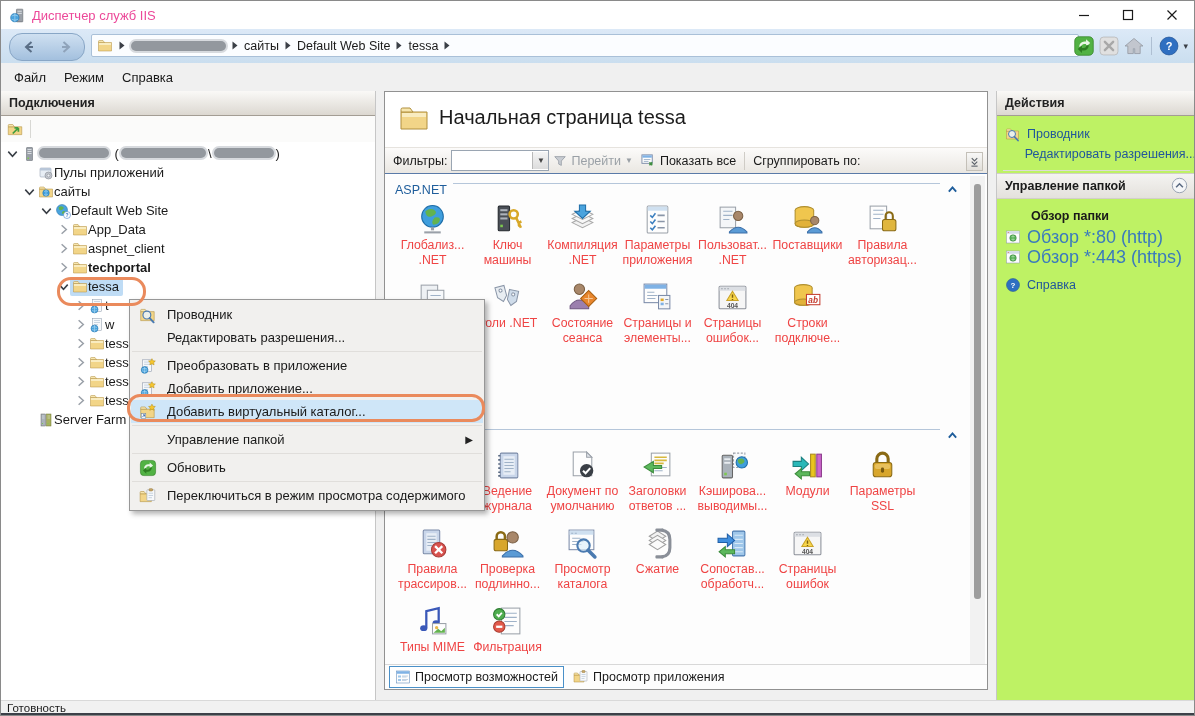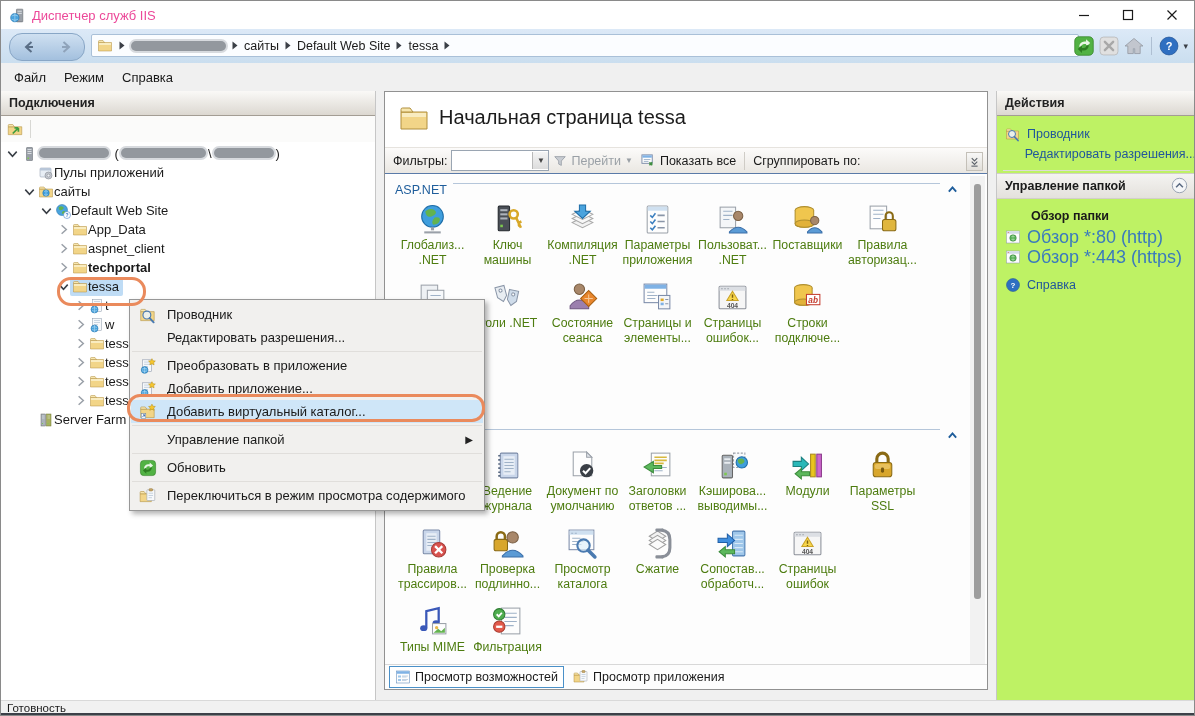--- a/index.html
+++ b/index.html
@@ -58,21 +58,21 @@
   .fsep{width:1px;height:18px;background:#cfccc6;margin:0 4px}
   .pinbtn{position:absolute;right:4px;top:4px;width:15px;height:17px;display:flex;align-items:center;justify-content:center;background:linear-gradient(#f8f8f7,#e2dfda);border:1px solid #c4c0b8}
   .features{position:absolute;left:0;top:83px;right:0;bottom:24px;background:#fdfdfd;padding:8px 0 0 10px;box-sizing:border-box;overflow:hidden}
   .sect-h{display:flex;align-items:flex-start;height:18px;margin-right:28px}
   .sect-title{color:#1e5d9b;font-size:12.5px;white-space:nowrap}
   .sect-line{flex:1;height:1px;background:#b5c6da;margin:0 6px}
   .sect-chev{width:13px;height:13px}
   .f-row{display:flex;margin-top:2px;height:76px}
   .f-cell{width:75px;display:flex;flex-direction:column;align-items:center;text-align:center}
   .f-cell .icon{width:33px;height:33px;margin-bottom:2px}
-  .f-label{font-size:12.3px;line-height:14.5px;color:#4d7c0f}
+  .f-label{font-size:12.3px;line-height:14.5px;color:#ef4444}
   .spacer-aspnet{height:72px}
   .cscroll{position:absolute;right:2px;top:84px;width:15px;bottom:25px;background:#f2f2f2}
   .cthumb{position:absolute;left:4px;width:7px;top:8px;height:415px;background:#9d9d9d;border-radius:3px}
   .viewtabs{position:absolute;left:0;bottom:0;right:0;height:24px;background:#fdfdfd;border-top:1px solid #d8d8d8;display:flex;align-items:center;padding-left:4px;gap:4px}
   .vtab{display:flex;align-items:center;gap:4px;font-size:12.5px;padding:2px 5px}
   .vtab.active{border:1px solid #4a90c8;background:#fff}
   .vtab .icon{width:16px;height:16px}
 
   
   .rightpanel{position:absolute;left:995px;top:90px;width:200px;bottom:15px;background:#bef264;border-left:1px solid #c6c6c6;box-sizing:border-box}

